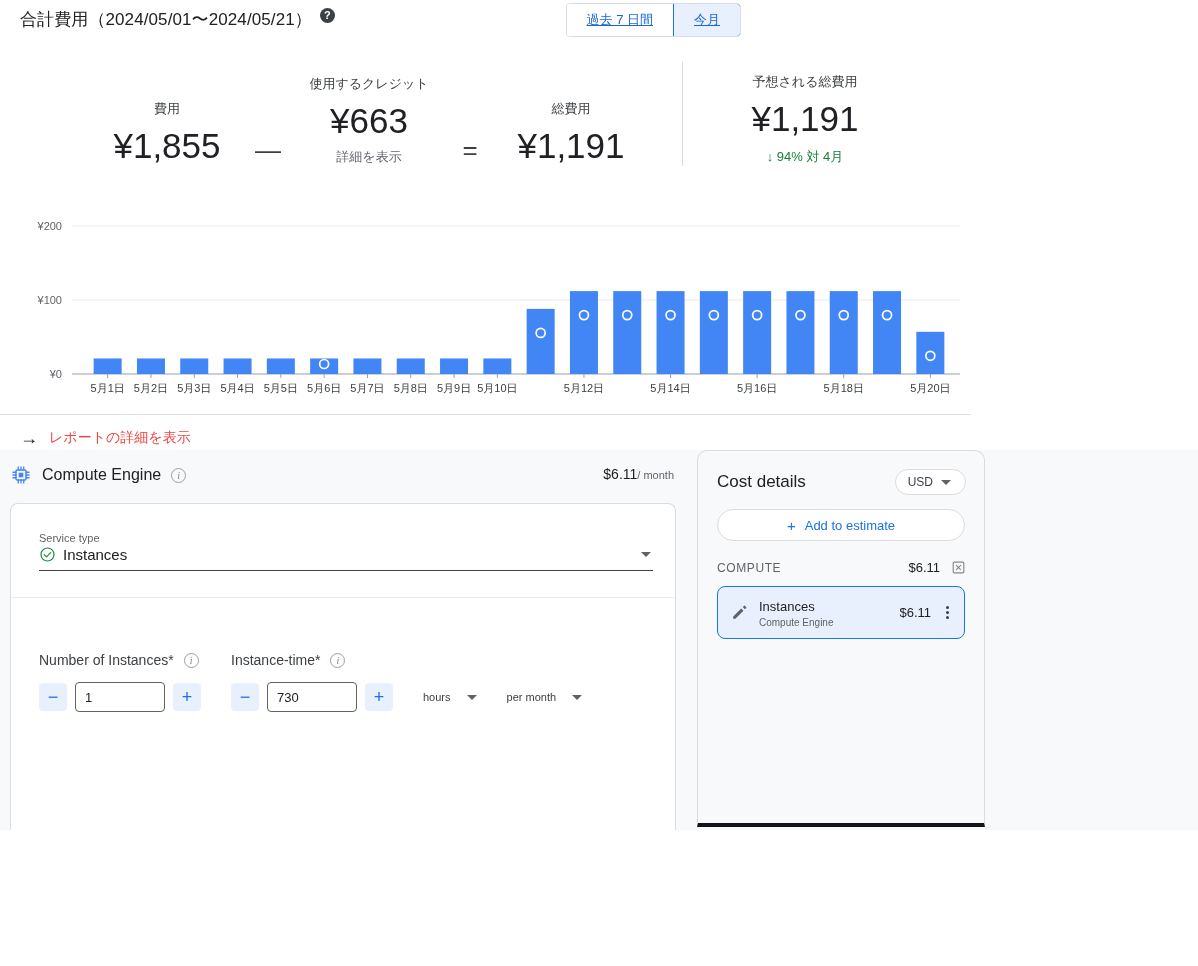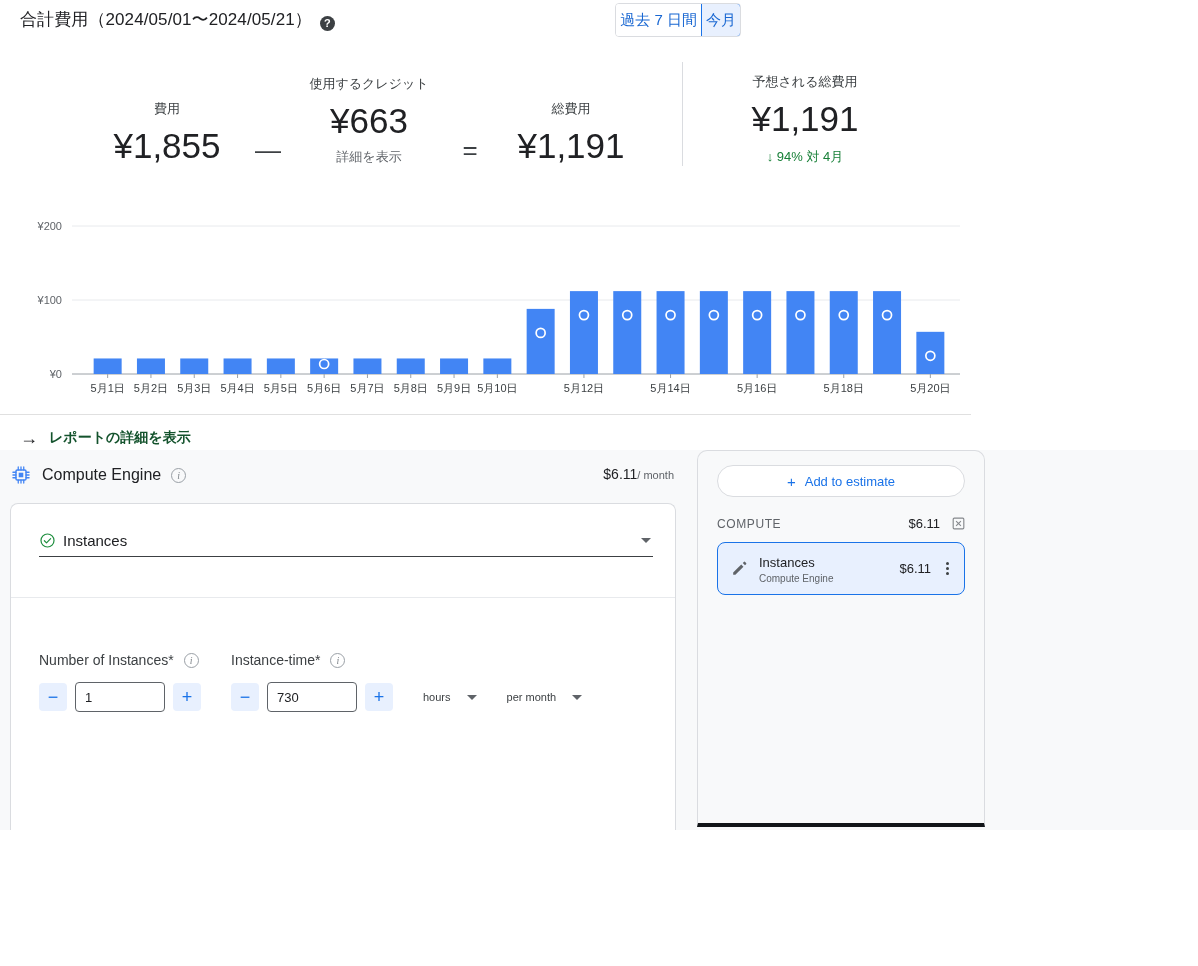--- a/index.html
+++ b/index.html
@@ -17,21 +17,21 @@
     position: absolute;
     left: 0; top: 0;
     width: 971px;
     height: 415px;
     background: #fff;
     border-bottom: 1px solid #e0e0e0;
   }
   .billing-header {
     position: absolute;
     left: 20px; top: 8px;
-    display: flex; align-items: flex-end; gap: 8px;
+    display: flex; align-items: flex-start; gap: 8px;
   }
   .billing-title {
     font-size: 17px;
     color: #202124;
     letter-spacing: 0.1px;
   }
   .help-icon {
     width: 15px; height: 15px;
     border-radius: 50%;
     background: #3c4043;
@@ -46,29 +46,30 @@
   .range-toggle {
     position: absolute;
     right: 230px; top: 3px;
     display: flex;
     border: 1px solid #dadce0;
     border-radius: 4px;
     overflow: hidden;
     height: 34px;
   }
   .range-btn {
-    padding: 0 4px;
+    padding: 0 20px;
     display: flex; align-items: center; justify-content: center;
-    font-size: 15px;
+    font-size: 13px;
     color: #1967d2;
     background: #fff;
     cursor: pointer;
     border: none;
     font-family: inherit;
     white-space: nowrap;
+    text-decoration: underline;
   }
   .range-btn + .range-btn { border-left: 1px solid #dadce0; }
   .range-btn.active {
     background: #e8f0fe;
     border: 1px solid #1a73e8;
     margin: -1px -1px -1px 0;
     border-radius: 0 4px 4px 0;
   }
 
   
@@ -145,22 +146,21 @@
     display: flex; align-items: center; gap: 11px;
     cursor: pointer;
   }
   .arrow-icon {
     font-size: 18px;
     color: #202124;
     line-height: 1;
   }
   .report-link-text {
     font-size: 14px;
-    color: #14532d;
-    font-weight: bold;
+    color: #ef4444;
   }
 
   
   .calc-area {
     position: absolute;
     left: 0; top: 450px;
     width: 1198px;
     height: 380px;
     background: #f8f9fa;
     overflow: hidden;
@@ -536,20 +536,21 @@
       <span class="svc-name">Compute Engine</span>
       <span class="info-icon">i</span>
       <span class="svc-price">
         <span>$6.11</span><span class="per">/ month</span>
       </span>
     </div>
 
     <div class="calc-card">
 
       <div class="field-section">
+        <div class="field-label">Service type</div>
         <div class="select-line">
           <svg class="check-icon" width="17" height="17" viewBox="0 0 24 24">
             <circle cx="12" cy="12" r="9.2" fill="none" stroke="#1e8e3e" stroke-width="1.7"></circle>
             <path d="M7.6 12.3l3 3 5.8-6" fill="none" stroke="#1e8e3e" stroke-width="1.7" stroke-linecap="round" stroke-linejoin="round"></path>
           </svg>
           <span class="select-value">Instances</span>
           <span class="caret"></span>
         </div>
       </div>
 
@@ -587,20 +588,27 @@
               <span class="caret"></span>
             </span>
           </div>
         </div>
 
       </div>
     </div>
   </div>
 
   <div class="cost-panel">
+    <div class="cost-head">
+      <span class="cost-title">Cost details</span>
+      <span class="currency-chip">
+        <span>USD</span>
+        <span class="caret"></span>
+      </span>
+    </div>
 
     <div class="add-estimate">
       <span class="plus-icon">+</span>
       <span>Add to estimate</span>
     </div>
 
     <div class="group-row">
       <span class="group-name">COMPUTE</span>
       <span class="group-price">$6.11</span>
       <svg class="trash-icon" width="17" height="17" viewBox="0 0 24 24">

